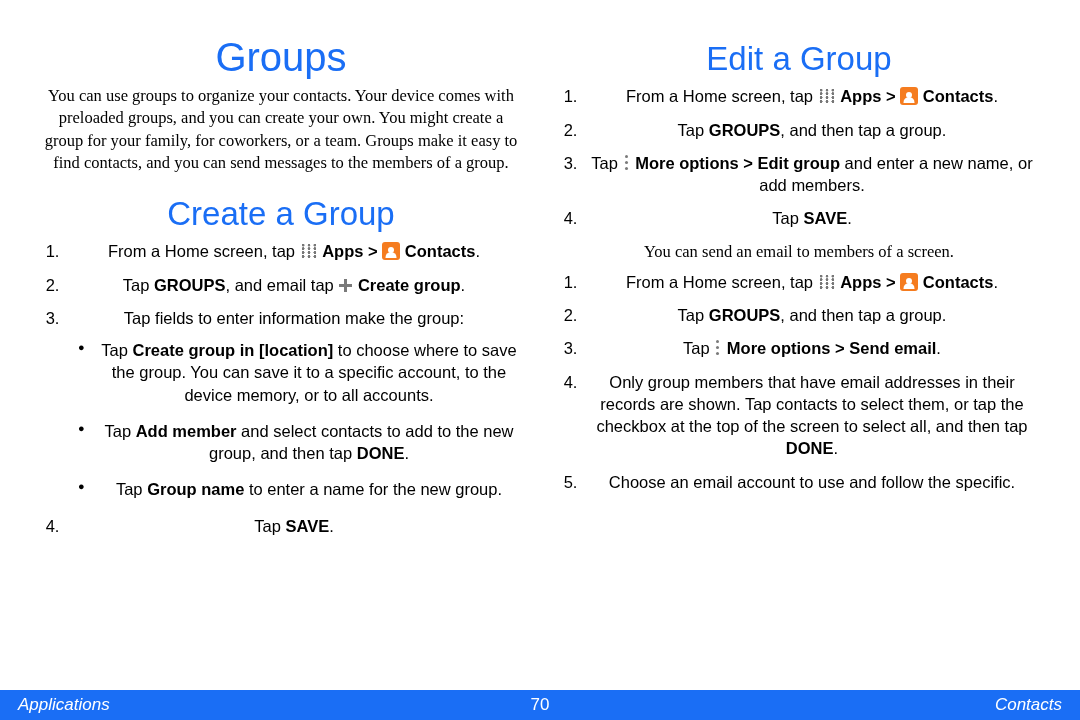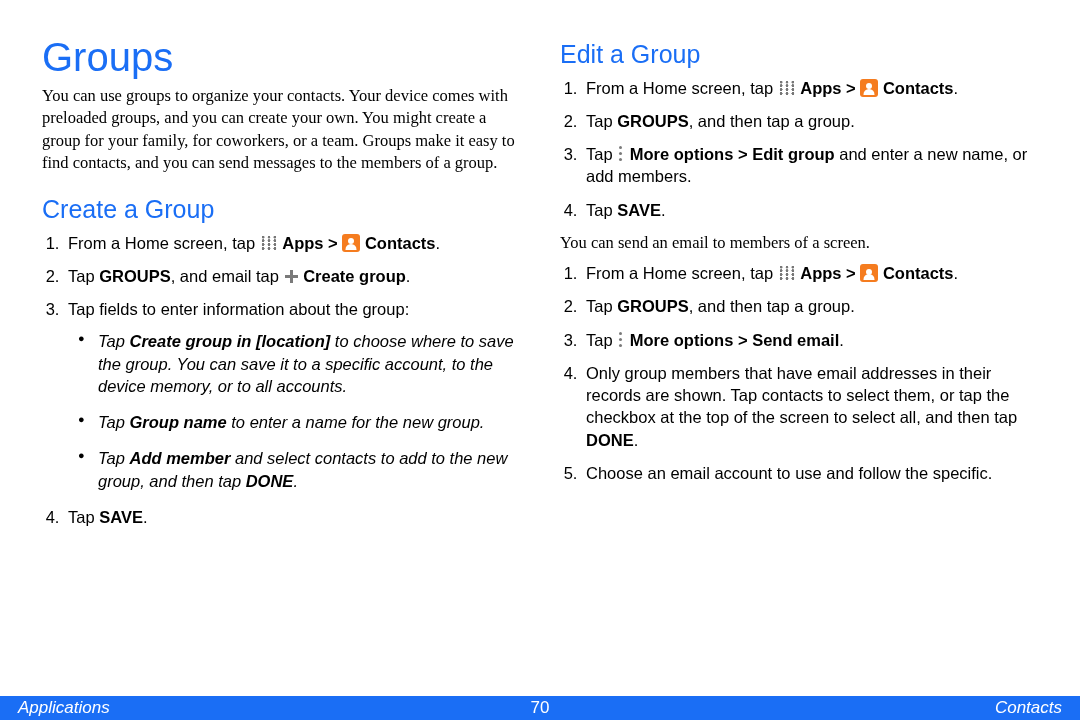--- a/index.html
+++ b/index.html
@@ -10,36 +10,37 @@
     font-family: Arial, Helvetica, sans-serif;
     background: #fff;
     color: #000;
     position: relative;
   }
   .page {
     display: flex;
     padding: 35px 42px 0 42px;
     gap: 40px;
     height: 683px;
+    text-align: center;
   }
   .col {
     flex: 1;
     min-width: 0;
   }
   h1 {
     color: #1a6ef5;
     font-weight: 400;
     font-size: 40px;
     margin: 0 0 6px 0;
     line-height: 1.1;
   }
   h2 {
     color: #1a6ef5;
     font-weight: 400;
-    font-size: 25px;
+    font-size: 33px;
     margin: 22px 0 8px 0;
     line-height: 1.1;
   }
   p.intro {
     font-size: 16.5px;
     line-height: 1.35;
     margin: 0 0 8px 0;
     font-family: Liberation Serif, serif;
   }
   ol {
@@ -56,34 +57,33 @@
     list-style: none;
     margin: 10px 0 0 0;
     padding-left: 10px;
   }
   ul > li {
     position: relative;
     margin: 10px 0 14px 0;
     padding-left: 20px;
     font-size: 16.5px;
     line-height: 1.35;
-    font-style: italic;
   }
   ul > li::before {
     content: "●";
     position: absolute;
     left: 0;
     top: 1px;
     font-size: 11px;
   }
   b { font-weight: bold; }
   .footer {
     position: absolute;
     left: 0; right: 0; bottom: 0;
-    height: 24px;
+    height: 30px;
     background: #1a6ef5;
     color: #fff;
     display: flex;
     align-items: center;
     justify-content: space-between;
     padding: 0 18px;
     font-size: 17px;
     font-style: italic;
   }
   .footer .center {
@@ -182,30 +182,30 @@
       <li>
         <span>From a Home screen, tap </span><span class="icon icon-apps"></span>
         <b>Apps &gt; </b><span class="icon icon-contacts"></span>
         <b>Contacts</b><span>.</span>
       </li>
       <li>
         <span>Tap </span><b>GROUPS</b><span>, and email tap </span><span class="icon icon-plus"></span>
         <b>Create group</b><span>.</span>
       </li>
       <li>
-        <span>Tap fields to enter information about the group:</span>
+        <span>Tap fields to enter information make the group:</span>
         <ul>
           <li>
             <span>Tap </span><b>Create group in [location]</b><span> to choose where to save the group. You can save it to a specific account, to the device memory, or to all accounts.</span>
           </li>
           <li>
-            <span>Tap </span><b>Group name</b><span> to enter a name for the new group.</span>
+            <span>Tap </span><b>Add member</b><span> and select contacts to add to the new group, and then tap </span><b>DONE</b><span>.</span>
           </li>
           <li>
-            <span>Tap </span><b>Add member</b><span> and select contacts to add to the new group, and then tap </span><b>DONE</b><span>.</span>
+            <span>Tap </span><b>Group name</b><span> to enter a name for the new group.</span>
           </li>
         </ul>
       </li>
       <li>
         <span>Tap </span><b>SAVE</b><span>.</span>
       </li>
     </ol>
   </div>
 
   <div class="col">

